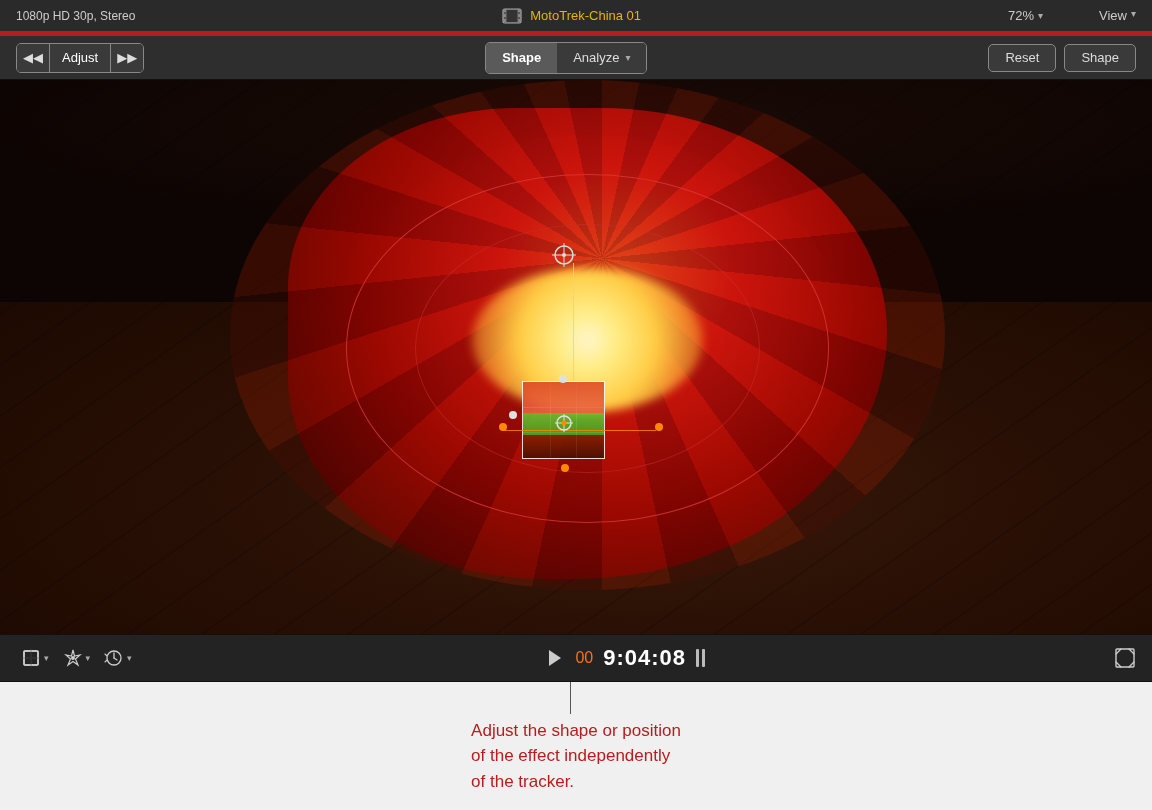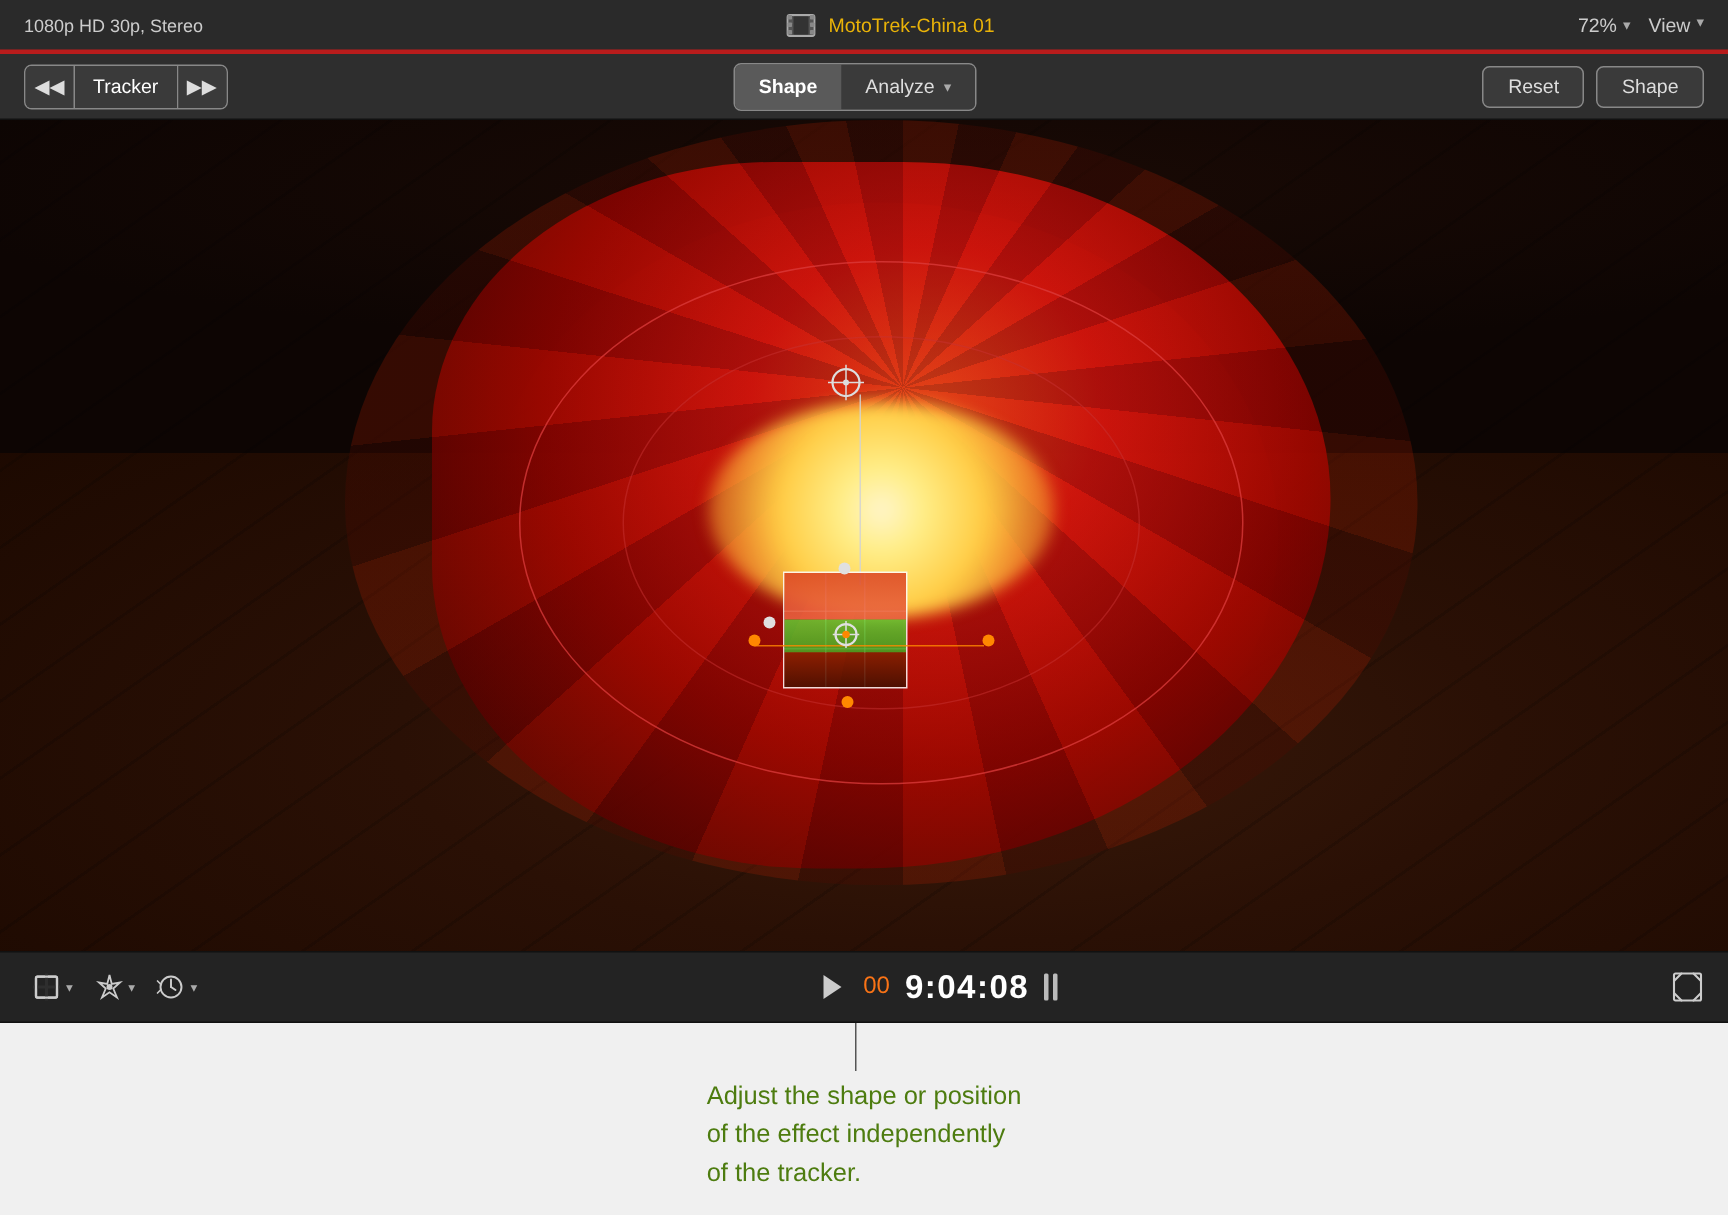--- a/index.html
+++ b/index.html
@@ -15,21 +15,21 @@
 
     
     .top-bar {
       width: 100%;
       height: 36px;
       background: #2a2a2a;
       display: flex;
       align-items: center;
       justify-content: space-between;
       padding: 4px 16px;
-      border-bottom: 3px solid #b91c1c;
+      border-bottom: 5px solid #b91c1c;
     }
 
     .top-bar-left {
       font-size: 12px;
       color: #ccc;
     }
 
     .top-bar-center {
       display: flex;
       align-items: center;
@@ -53,20 +53,21 @@
       color: #ccc;
       cursor: pointer;
     }
 
     .view-control {
       display: flex;
       gap: 4px;
       font-size: 13px;
       color: #ccc;
       cursor: pointer;
+      margin-left: 44px;
     }
 
     
     .toolbar {
       width: 100%;
       height: 44px;
       background: #2e2e2e;
       display: flex;
       align-items: center;
       justify-content: space-between;
@@ -301,21 +302,21 @@
       width: 1px;
       height: 32px;
       background: #555;
     }
 
     .callout-text {
       text-align: left;
       max-width: 300px;
       font-size: 17px;
       line-height: 1.5;
-      color: #4d7c0f;
+      color: #b91c1c;
       margin-top: 20px;
     }
 
     
     .film-strip-icon {
       width: 20px;
       height: 16px;
     }
   </style>
 </head>
@@ -347,21 +348,21 @@
       <span>View</span>
       <span style="font-size:10px;color:#aaa;">▾</span>
     </div>
   </div>
 </div>
 
 <div class="toolbar">
   <div class="toolbar-left">
     <div class="analyze-group">
       <button class="analyze-btn">◀◀</button>
-      <button class="analyze-btn main">Tracker</button>
+      <button class="analyze-btn main">Adjust</button>
       <button class="analyze-btn">▶▶</button>
     </div>
   </div>
 
   <div class="shape-tracker-control">
     <div class="shape-tab">
       <span>Shape</span>
     </div>
     <div class="tracker-tab">
       <span>Analyze</span>

